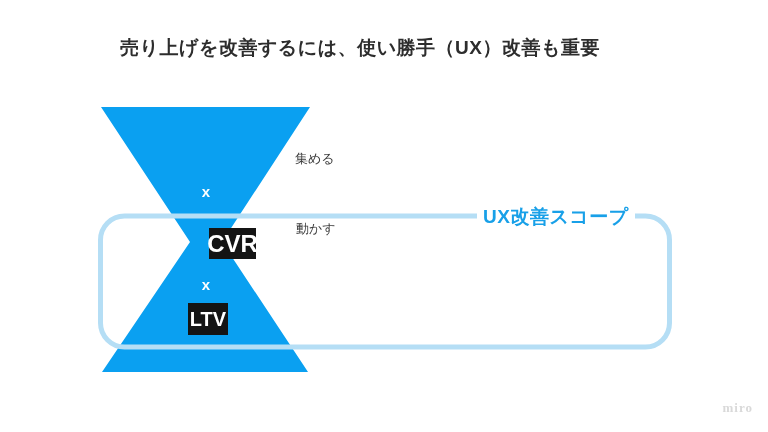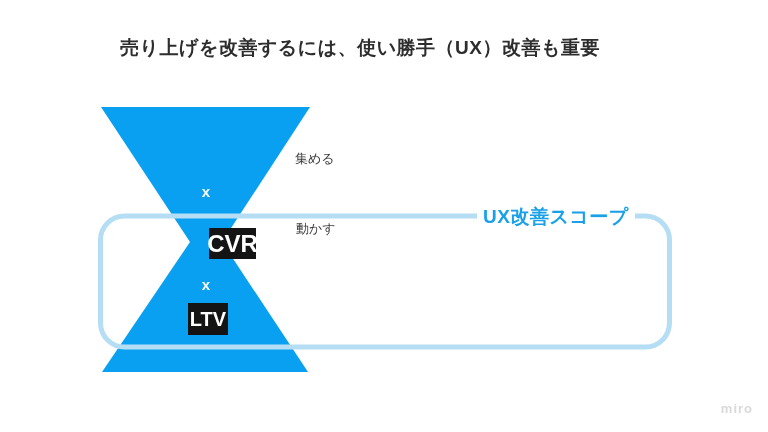--- a/index.html
+++ b/index.html
@@ -59,20 +59,21 @@
     color:var(--scope-label);
     letter-spacing:0.5px;
     white-space:nowrap;
   }
   .watermark{
     right:15px;bottom:16px;
     font-size:13px;
     font-weight:bold;
     color:var(--watermark-text);
     letter-spacing:1px;
+    font-family:Liberation Serif, serif;
   }
 </style>
 </head>
 <body>
 
 <div class="canvas">
 
   <svg class="abs shapes" viewBox="0 0 768 432">
     <polygon class="hourglass" points="101,107 310,107 222,242 308,372 102,372 190,242"></polygon>
     <rect class="scope-rect" x="100.5" y="216" width="569" height="131" rx="24" ry="24"></rect>

